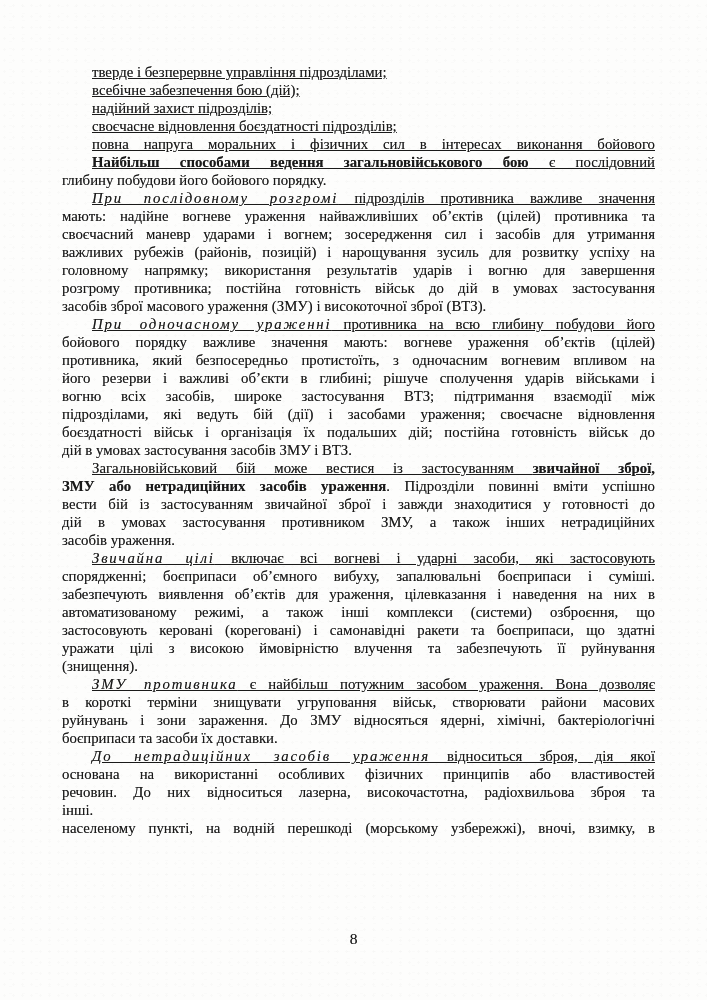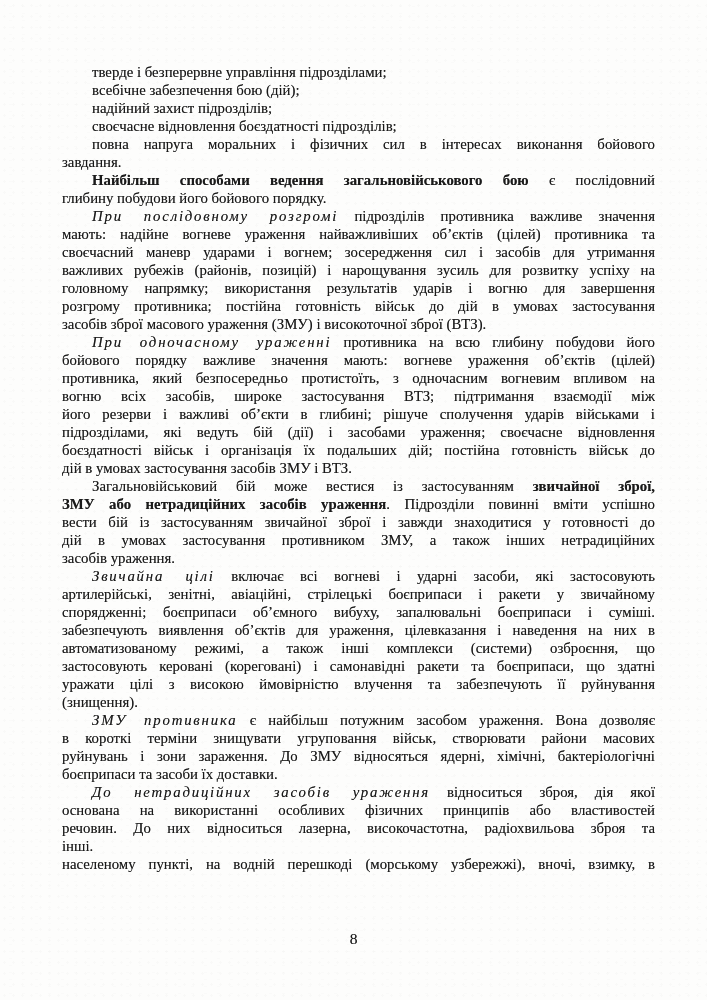--- a/index.html
+++ b/index.html
@@ -27,21 +27,21 @@
     font-size: 14.8px;
     line-height: 18px;
     text-shadow: 0 0 0.5px rgba(30,30,30,0.55);
   }
   .line {
     height: 18px;
     overflow: hidden;
     text-align: justify;
     text-align-last: justify;
   }
-  .line.first { text-indent: 30px; }
+  .line.first { text-indent: 30px; text-decoration: underline; }
   .line.final { text-align-last: left; }
   .seg.b { font-weight: 700; }
   .seg.i { font-style: italic; letter-spacing: 1.8px; word-spacing: 3px; }
   .page-number {
     position: absolute;
     left: 0;
     right: 0;
     top: 930px;
     text-align: center;
     font-size: 15.5px;
@@ -51,45 +51,43 @@
 </head>
 <body>
 
 <div class="page">
   <div class="text-block">
       <div class="line first final"><span class="seg">тверде і безперервне управління підрозділами;</span></div>
       <div class="line first final"><span class="seg">всебічне забезпечення бою (дій);</span></div>
       <div class="line first final"><span class="seg">надійний захист підрозділів;</span></div>
       <div class="line first final"><span class="seg">своєчасне відновлення боєздатності підрозділів;</span></div>
       <div class="line first"><span class="seg">повна напруга моральних і фізичних сил в інтересах виконання бойового</span></div>
-      <div class="line final"><span class="seg">завдання.</span></div>
       <div class="line first"><span class="seg b">Найбільш способами ведення загальновійськового бою</span><span class="seg"> є послідовний</span></div>
       <div class="line final"><span class="seg">глибину побудови його бойового порядку.</span></div>
       <div class="line first"><span class="seg i">При послідовному розгромі</span><span class="seg"> підрозділів противника важливе значення</span></div>
       <div class="line"><span class="seg">мають: надійне вогневе ураження найважливіших об’єктів (цілей) противника та</span></div>
       <div class="line"><span class="seg">своєчасний маневр ударами і вогнем; зосередження сил і засобів для утримання</span></div>
       <div class="line"><span class="seg">важливих рубежів (районів, позицій) і нарощування зусиль для розвитку успіху на</span></div>
       <div class="line"><span class="seg">головному напрямку; використання результатів ударів і вогню для завершення</span></div>
       <div class="line"><span class="seg">розгрому противника; постійна готовність військ до дій в умовах застосування</span></div>
       <div class="line final"><span class="seg">засобів зброї масового ураження (ЗМУ) і високоточної зброї (ВТЗ).</span></div>
       <div class="line first"><span class="seg i">При одночасному ураженні</span><span class="seg"> противника на всю глибину побудови його</span></div>
       <div class="line"><span class="seg">бойового порядку важливе значення мають: вогневе ураження об’єктів (цілей)</span></div>
       <div class="line"><span class="seg">противника, який безпосередньо протистоїть, з одночасним вогневим впливом на</span></div>
+      <div class="line"><span class="seg">його резерви і важливі об’єкти в глибині; рішуче сполучення ударів військами і</span></div>
       <div class="line"><span class="seg">вогню всіх засобів, широке застосування ВТЗ; підтримання взаємодії між</span></div>
-      <div class="line"><span class="seg">його резерви і важливі об’єкти в глибині; рішуче сполучення ударів військами і</span></div>
       <div class="line"><span class="seg">підрозділами, які ведуть бій (дії) і засобами ураження; своєчасне відновлення</span></div>
       <div class="line"><span class="seg">боєздатності військ і організація їх подальших дій; постійна готовність військ до</span></div>
       <div class="line final"><span class="seg">дій в умовах застосування засобів ЗМУ і ВТЗ.</span></div>
       <div class="line first"><span class="seg">Загальновійськовий бій може вестися із застосуванням </span><span class="seg b">звичайної зброї,</span></div>
       <div class="line"><span class="seg b">ЗМУ або нетрадиційних засобів ураження</span><span class="seg">. Підрозділи повинні вміти успішно</span></div>
       <div class="line"><span class="seg">вести бій із застосуванням звичайної зброї і завжди знаходитися у готовності до</span></div>
       <div class="line"><span class="seg">дій в умовах застосування противником ЗМУ, а також інших нетрадиційних</span></div>
       <div class="line final"><span class="seg">засобів ураження.</span></div>
       <div class="line first"><span class="seg i">Звичайна цілі</span><span class="seg"> включає всі вогневі і ударні засоби, які застосовують</span></div>
-      <div class="line"><span class="seg">артилерійські, зенітні, авіаційні, стрілецькі боєприпаси і ракети у звичайному</span></div>
       <div class="line"><span class="seg">спорядженні; боєприпаси об’ємного вибуху, запалювальні боєприпаси і суміші.</span></div>
       <div class="line"><span class="seg">забезпечують виявлення об’єктів для ураження, цілевказання і наведення на них в</span></div>
       <div class="line"><span class="seg">автоматизованому режимі, а також інші комплекси (системи) озброєння, що</span></div>
       <div class="line"><span class="seg">застосовують керовані (кореговані) і самонавідні ракети та боєприпаси, що здатні</span></div>
       <div class="line"><span class="seg">уражати цілі з високою ймовірністю влучення та забезпечують її руйнування</span></div>
       <div class="line final"><span class="seg">(знищення).</span></div>
       <div class="line first"><span class="seg i">ЗМУ противника</span><span class="seg"> є найбільш потужним засобом ураження. Вона дозволяє</span></div>
       <div class="line"><span class="seg">в короткі терміни знищувати угруповання військ, створювати райони масових</span></div>
       <div class="line"><span class="seg">руйнувань і зони зараження. До ЗМУ відносяться ядерні, хімічні, бактеріологічні</span></div>
       <div class="line final"><span class="seg">боєприпаси та засоби їх доставки.</span></div>

